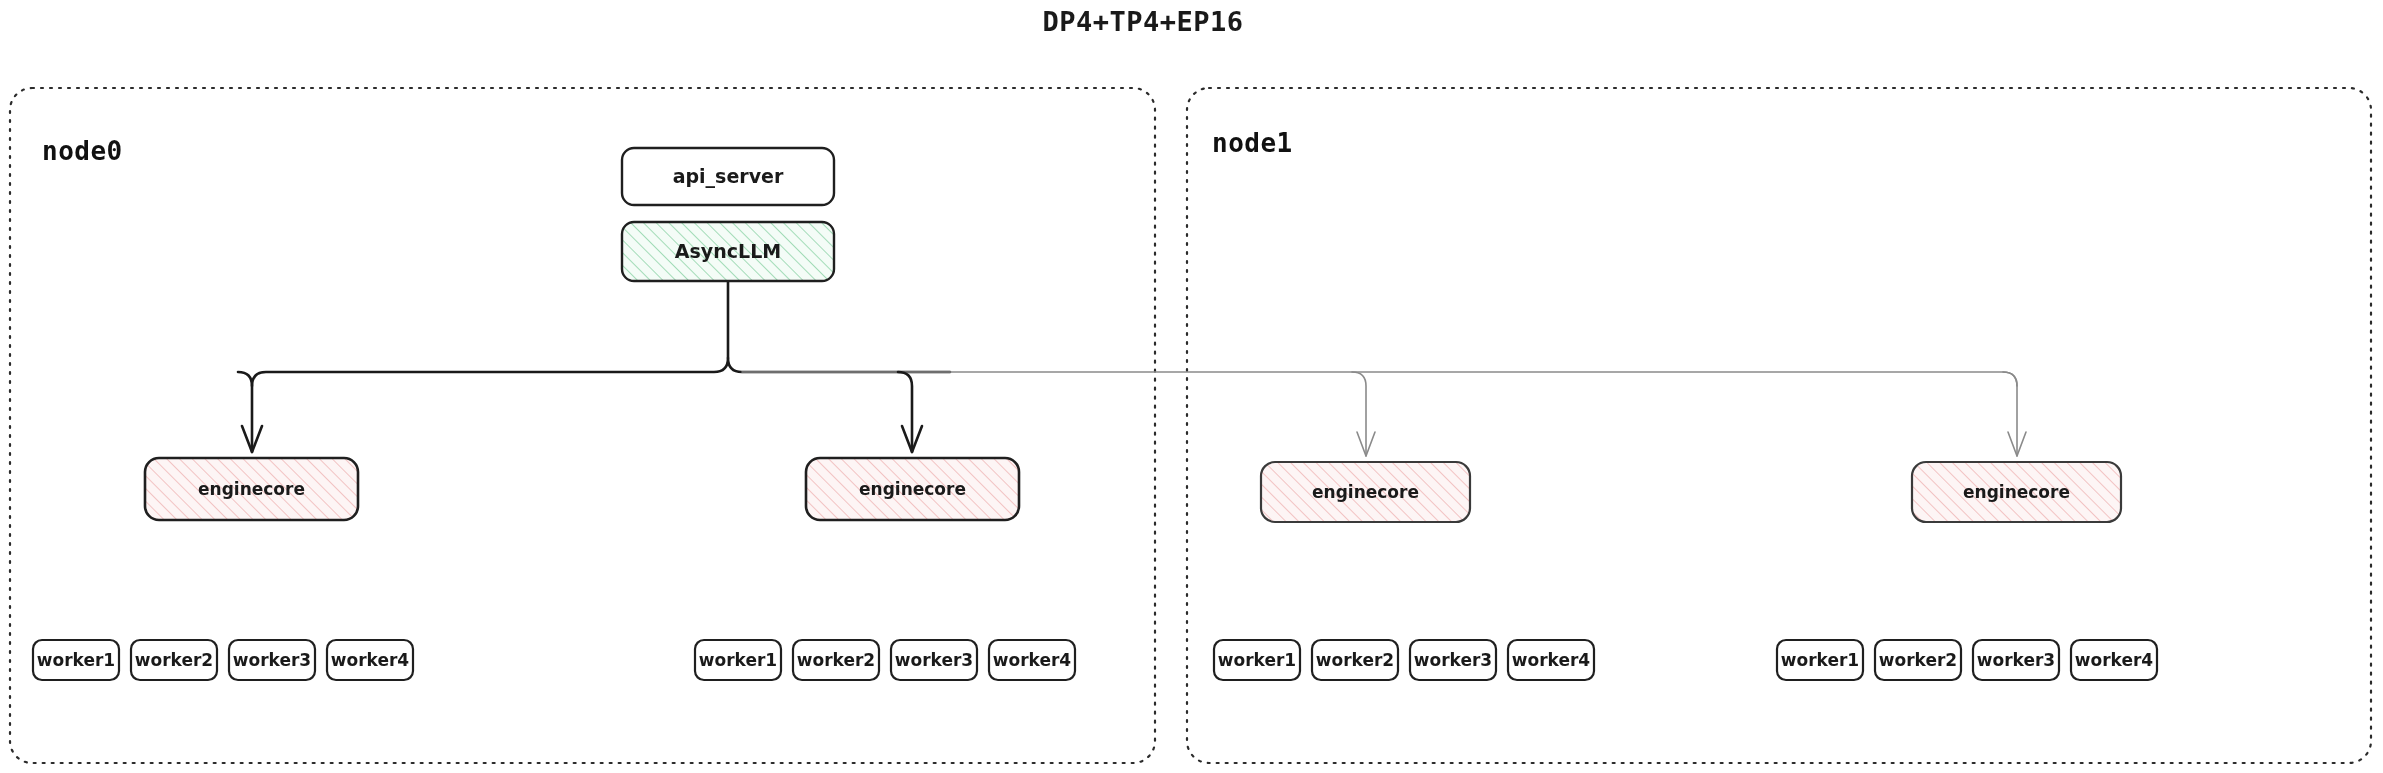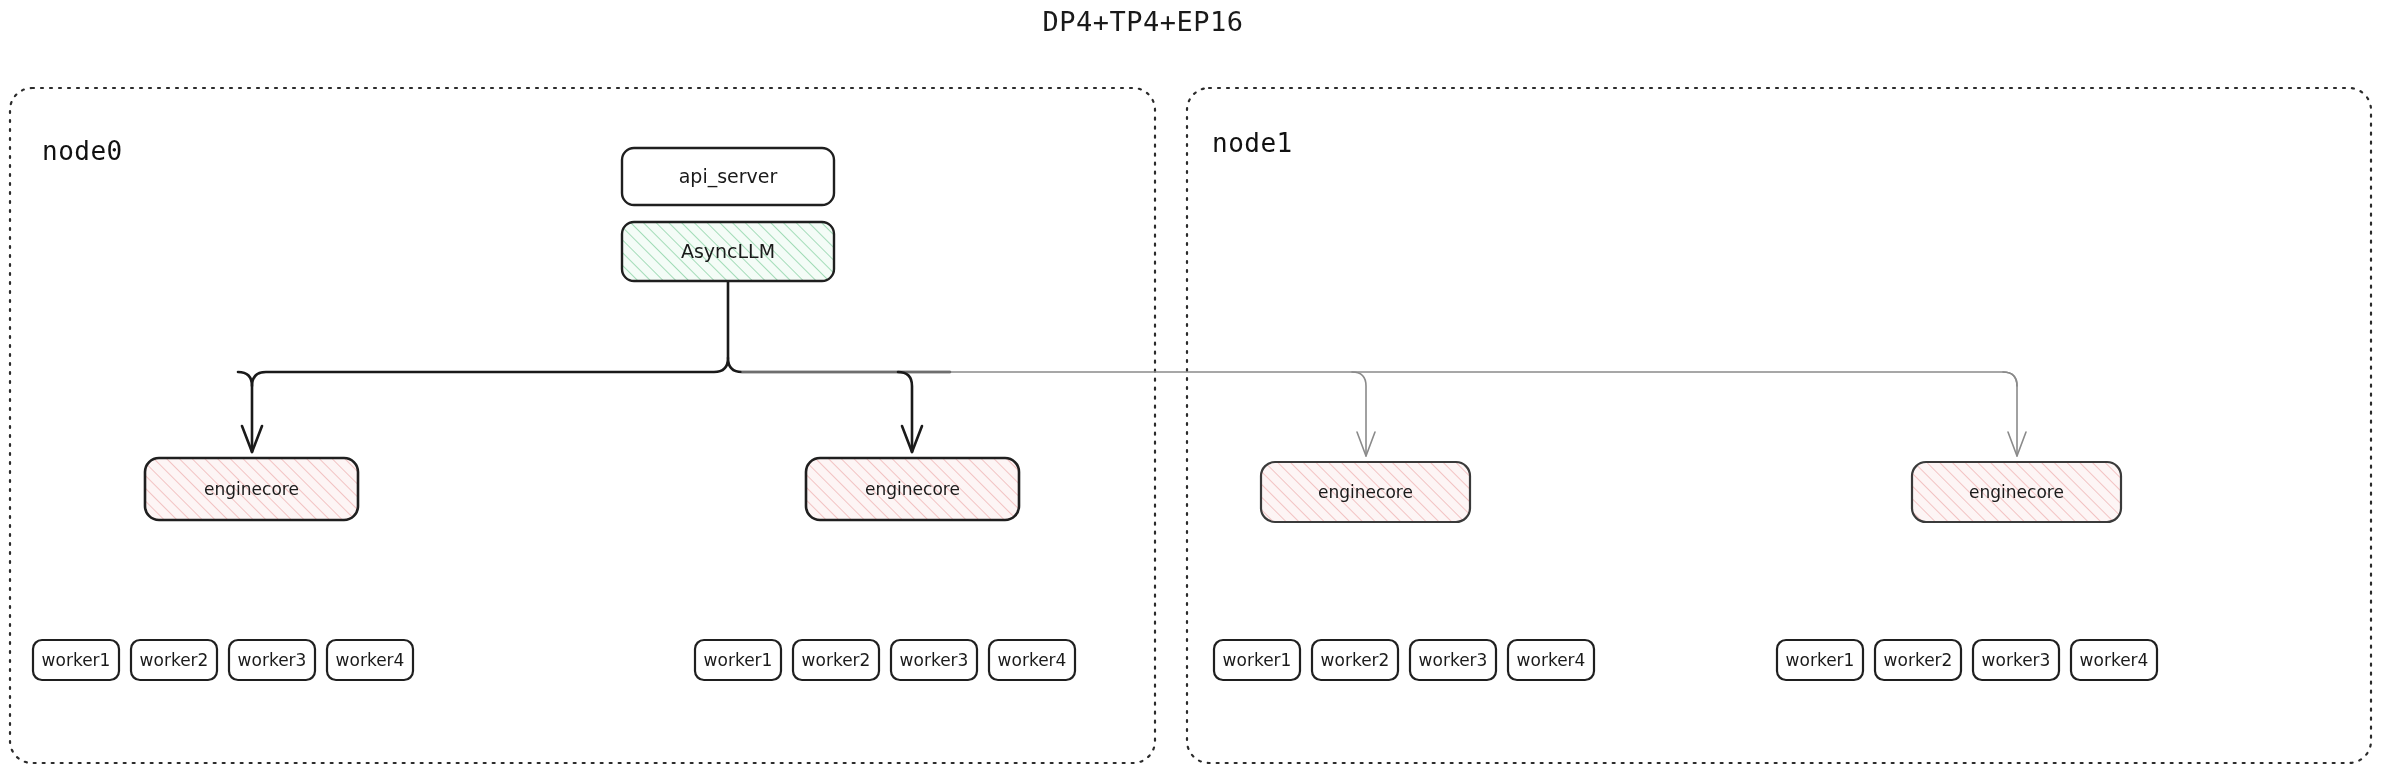--- a/index.html
+++ b/index.html
@@ -10,20 +10,21 @@
   body {
     width: 2383px;
     height: 773px;
     font-family: "DejaVu Sans", sans-serif;
     overflow: hidden;
   }
   #diagram-root {
     position: relative;
     width: 2383px;
     height: 773px;
+    font-weight: bold;
   }
   svg#diagram-svg {
     position: absolute;
     top: 0;
     left: 0;
     width: 2383px;
     height: 773px;
   }
   .diagram-title {
     font-family: "DejaVu Sans Mono", monospace;

